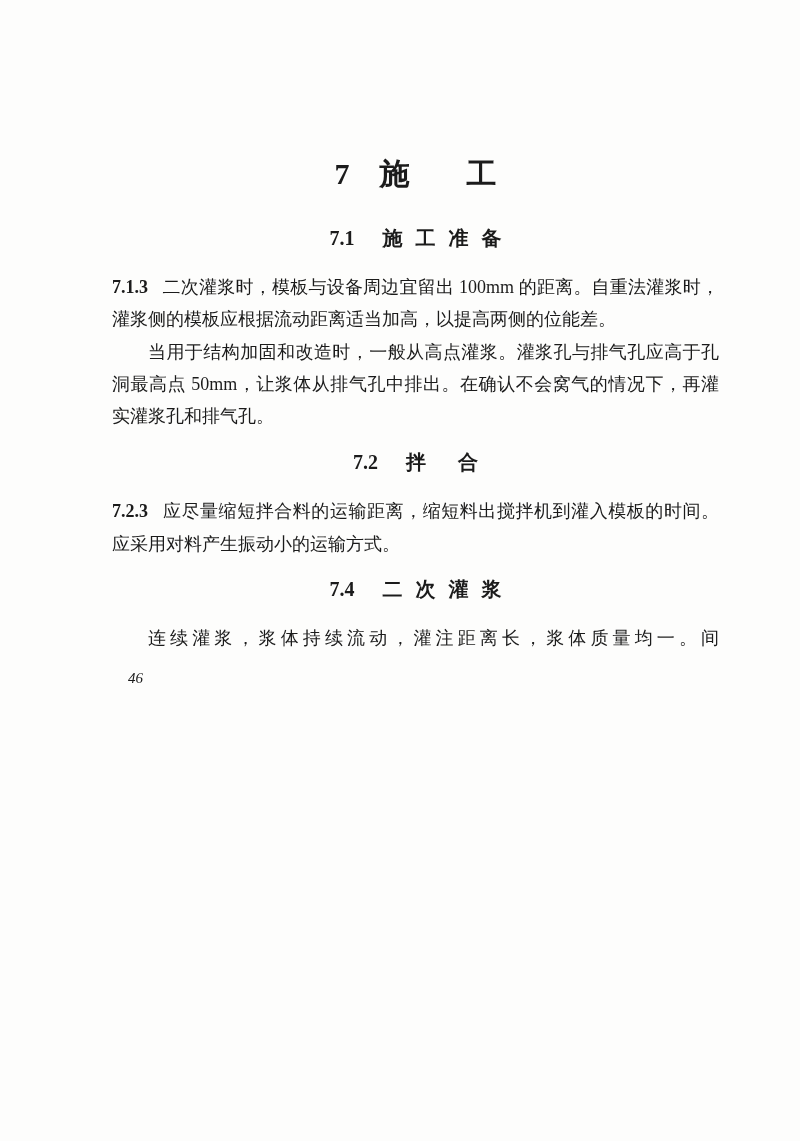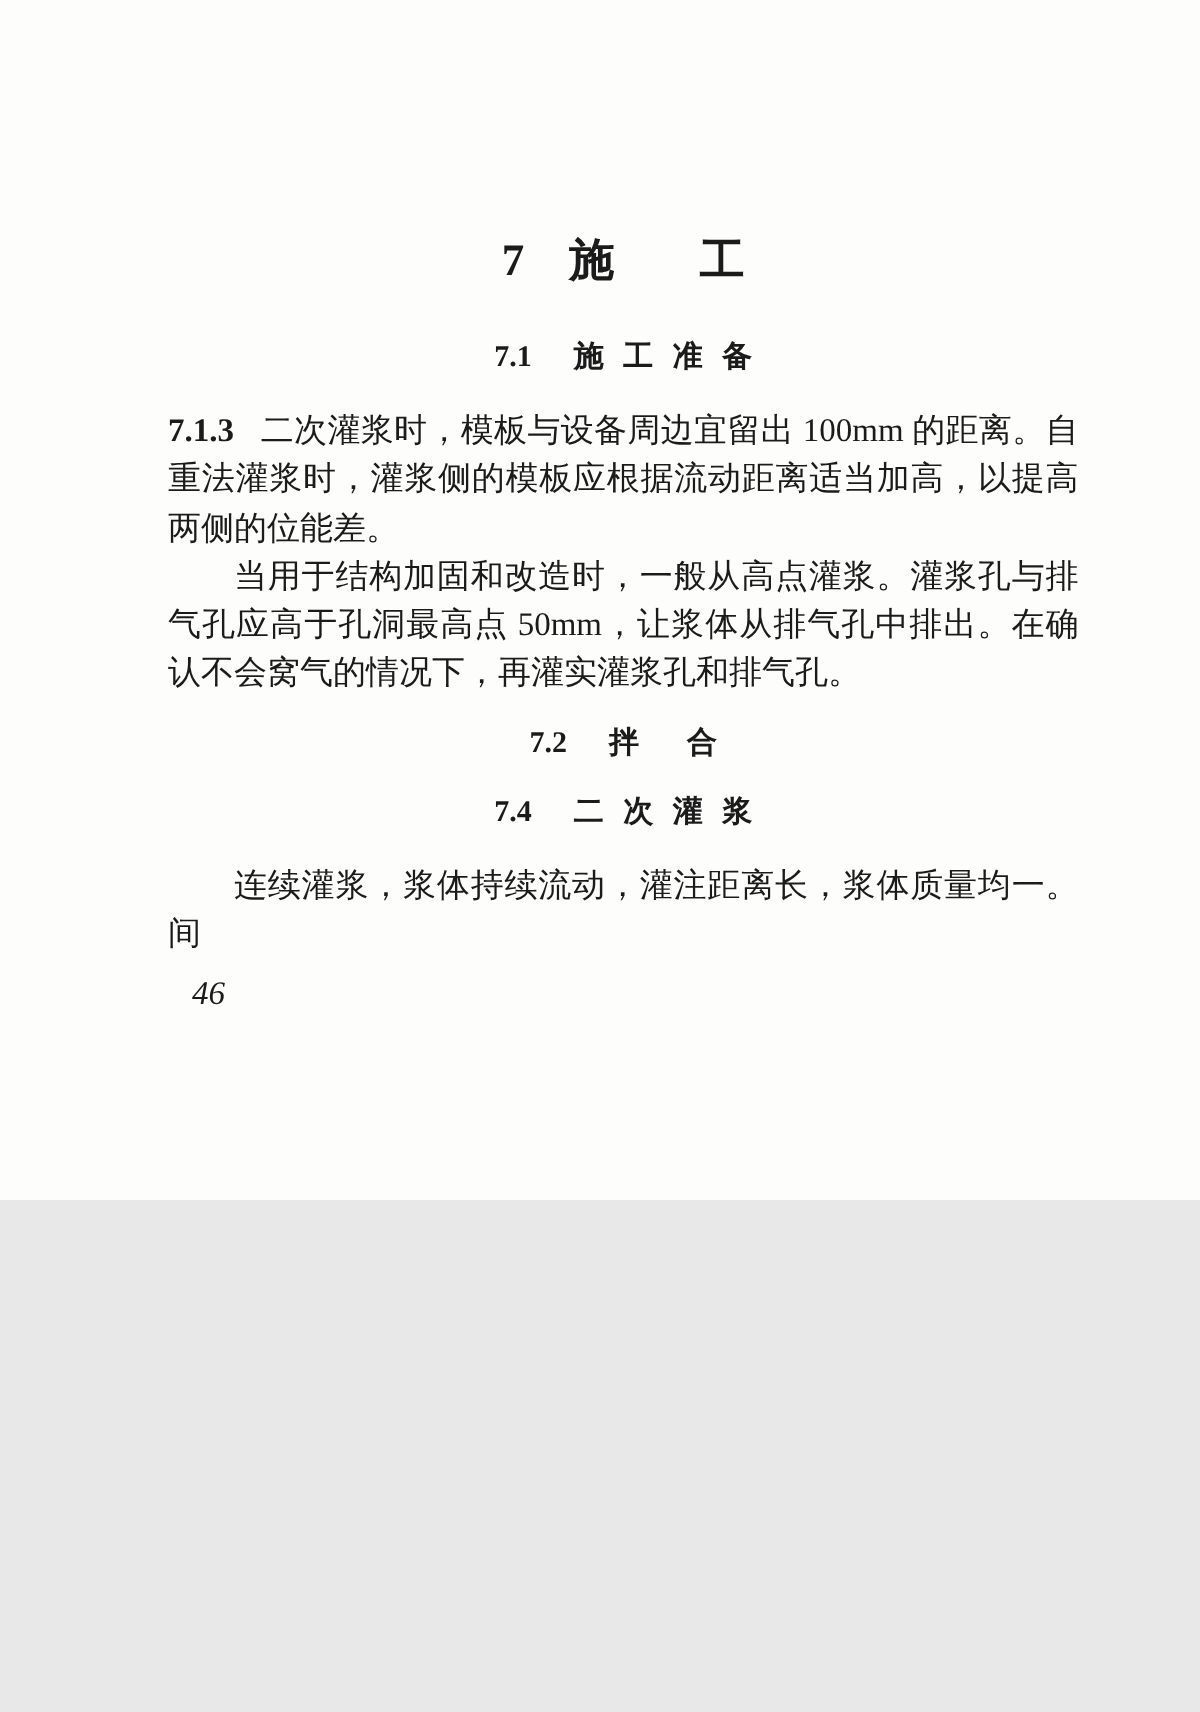--- a/index.html
+++ b/index.html
@@ -3,21 +3,21 @@
 <meta charset="utf-8">
 <style>
   html, body {
     margin: 0;
     padding: 0;
     background: #e8e8e8;
   }
   .page {
     position: relative;
     width: 800px;
-    height: 800px;
+    height: 1141px;
     margin: 0 auto;
     box-sizing: border-box;
     padding: 0 81px 0 112px;
     background: #fdfdfc;
     color: #1b1b1b;
     font-family: "Liberation Serif", "DejaVu Serif", serif;
     overflow: hidden;
   }
   
   .chapter-title {
@@ -45,36 +45,36 @@
   .sh-72 { margin-top: 17px; }
   .sh-73 { margin-top: 15px; }
   .sh-74 { margin-top: 16px; font-family: Liberation Serif, serif; }
   .ls-med   { letter-spacing: 0.65em; margin-right: -0.65em; text-align: right; }
   .ls-wide  { letter-spacing: 1.6em;  margin-right: -1.6em; margin-top: 48px; }
   .ls-tight { letter-spacing: 0.06em; margin-right: -0.06em; }
 
   
   .para {
     margin: 0;
-    font-size: 22px;
+    font-size: 18px;
     line-height: 32.3px;
     text-align: justify;
   }
   .para .label {
     font-weight: bold;
     margin-right: 0.8em;
   }
   .para.indent { text-indent: 2em; }
   .para.gap-before { margin-top: 27px; }
   .para.runs-on { text-align-last: justify; }
 
   
   .page-number {
     margin: 11px 0 0 16px;
-    font-size: 22px;
+    font-size: 15px;
     line-height: 26px;
     font-style: italic;
   }
 </style>
 </head>
 <body>
 
 <div class="page">
 
   <h1 class="chapter-title">
@@ -90,20 +90,23 @@
   </p>
 
   <p class="para indent">
     <span>当用于结构加固和改造时，一般从高点灌浆。灌浆孔与排气孔应高于孔洞最高点 50mm，让浆体从排气孔中排出。在确认不会窝气的情况下，再灌实灌浆孔和排气孔。</span>
   </p>
 
   <h2 class="section-heading sh-72">
     <span class="num">7.2</span><span class="ls-wide">拌合</span>
   </h2>
 
+  <p class="para">
+    <span class="label">7.2.3</span><span>应尽量缩短拌合料的运输距离，缩短料出搅拌机到灌入模板的时间。应采用对料产生振动小的运输方式。</span>
+  </p>
 
 
 
   <h2 class="section-heading sh-74">
     <span class="num">7.4</span><span class="ls-med">二次灌浆</span>
   </h2>
 
 
   <p class="para indent runs-on">
     <span>连续灌浆，浆体持续流动，灌注距离长，浆体质量均一。间</span>

